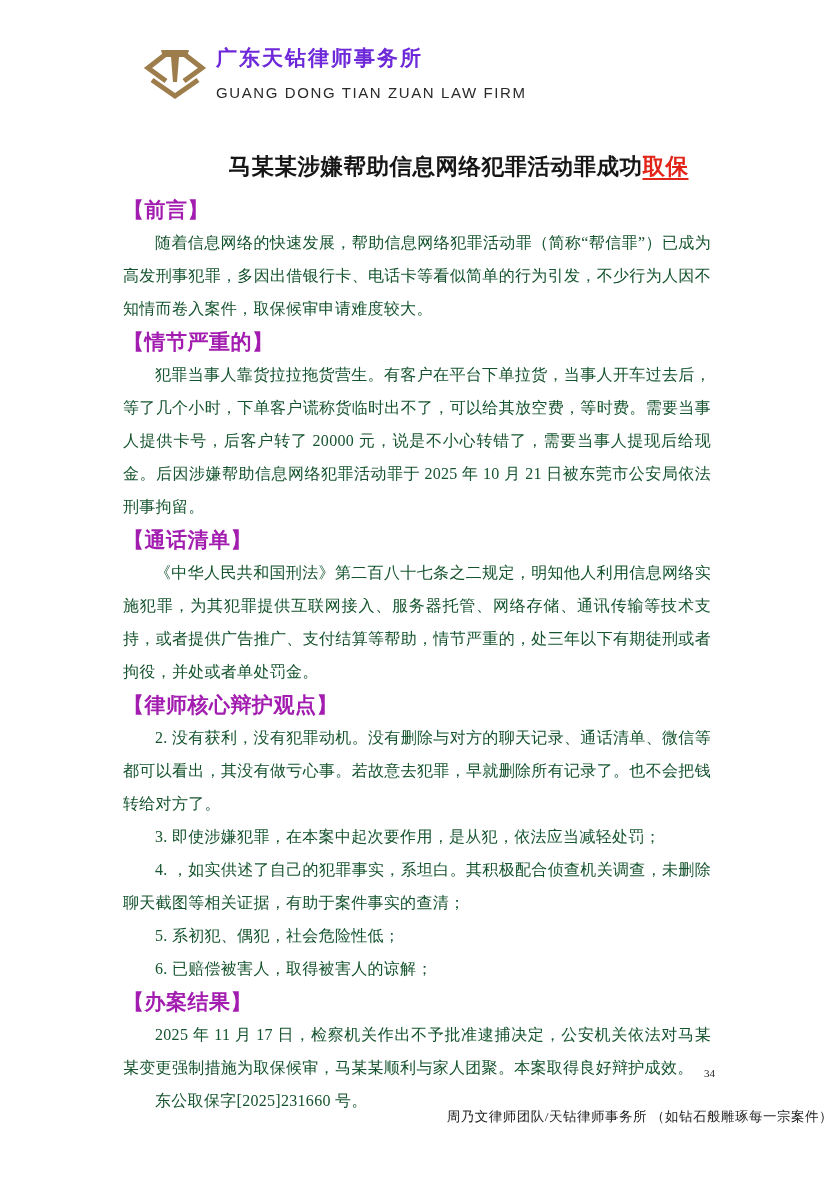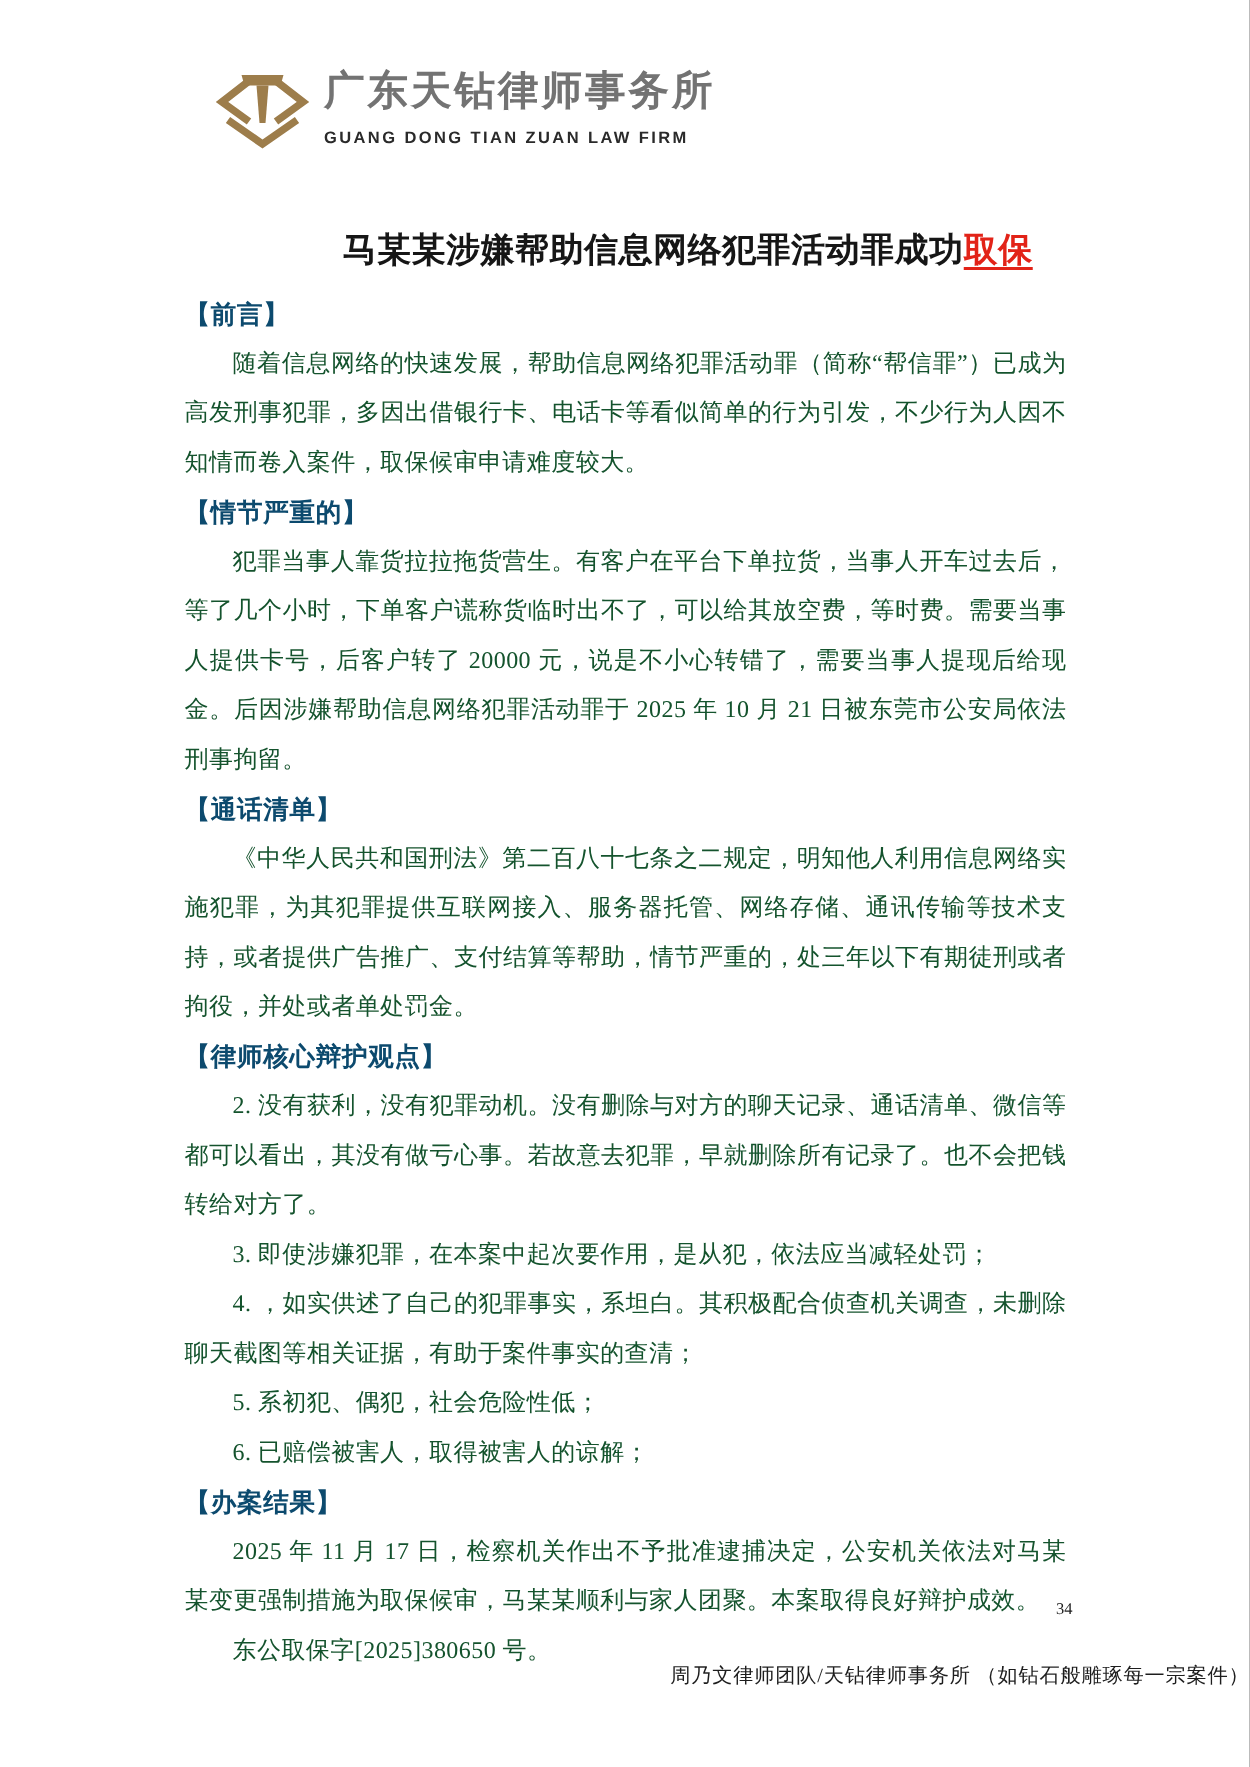--- a/index.html
+++ b/index.html
@@ -18,30 +18,30 @@
   .lawfirm-header {
     position: absolute;
     top: 46px;
     left: 143px;
     display: flex;
     align-items: center;
     gap: 9px;
   }
   .logo-icon { display: inline-block; width: 64px; height: 54px; }
   .logo-text .cn {
-    font-size: 27px;
+    font-size: 21px;
     font-weight: 700;
     letter-spacing: 2px;
-    color: #737373;
-    font-family: Liberation Serif, serif;
+    color: #6d28d9;
+    font-family: Liberation Mono, monospace;
     line-height: 24px;
   }
   .logo-text .en {
-    font-size: 11px;
-    font-weight: 700;
+    font-size: 15px;
+    font-weight: 400;
     letter-spacing: 1.6px;
     color: #2a2a2a;
     font-family: "Liberation Sans", "DejaVu Sans", sans-serif;
     line-height: 11px;
     margin-top: 15px;
   }
 
   
   .doc-title {
     position: absolute;
@@ -66,23 +66,23 @@
 
   
   .doc-body {
     position: absolute;
     top: 193px;
     left: 123px;
     width: 588px;
   }
   .section-heading {
     margin: 0;
-    font-size: 17px;
+    font-size: 21px;
     font-weight: 700;
-    color: #0c4a6e;
+    color: #a21caf;
     line-height: 33px;
     letter-spacing: 0.5px;
     font-family: "Liberation Sans", "DejaVu Sans", sans-serif;
   }
   .doc-body p {
     margin: 0;
     font-size: 16px;
     line-height: 33px;
     text-align: justify;
     text-indent: 32px;
@@ -150,20 +150,20 @@
 
     <h2 class="section-heading">【律师核心辩护观点】</h2>
     <p>2. 没有获利，没有犯罪动机。没有删除与对方的聊天记录、通话清单、微信等都可以看出，其没有做亏心事。若故意去犯罪，早就删除所有记录了。也不会把钱转给对方了。</p>
     <p>3. 即使涉嫌犯罪，在本案中起次要作用，是从犯，依法应当减轻处罚；</p>
     <p>4. ，如实供述了自己的犯罪事实，系坦白。其积极配合侦查机关调查，未删除聊天截图等相关证据，有助于案件事实的查清；</p>
     <p>5. 系初犯、偶犯，社会危险性低；</p>
     <p>6. 已赔偿被害人，取得被害人的谅解；</p>
 
     <h2 class="section-heading">【办案结果】</h2>
     <p>2025 年 11 月 17 日，检察机关作出不予批准逮捕决定，公安机关依法对马某某变更强制措施为取保候审，马某某顺利与家人团聚。本案取得良好辩护成效。</p>
-    <p>东公取保字[2025]380650 号。</p>
+    <p>东公取保字[2025]231660 号。</p>
 
   </main>
 
   <div class="footer-text">周乃文律师团队/天钻律师事务所 （如钻石般雕琢每一宗案件）</div>
   <div class="page-number">34</div>
 
 </div>
 
 </body></html>

